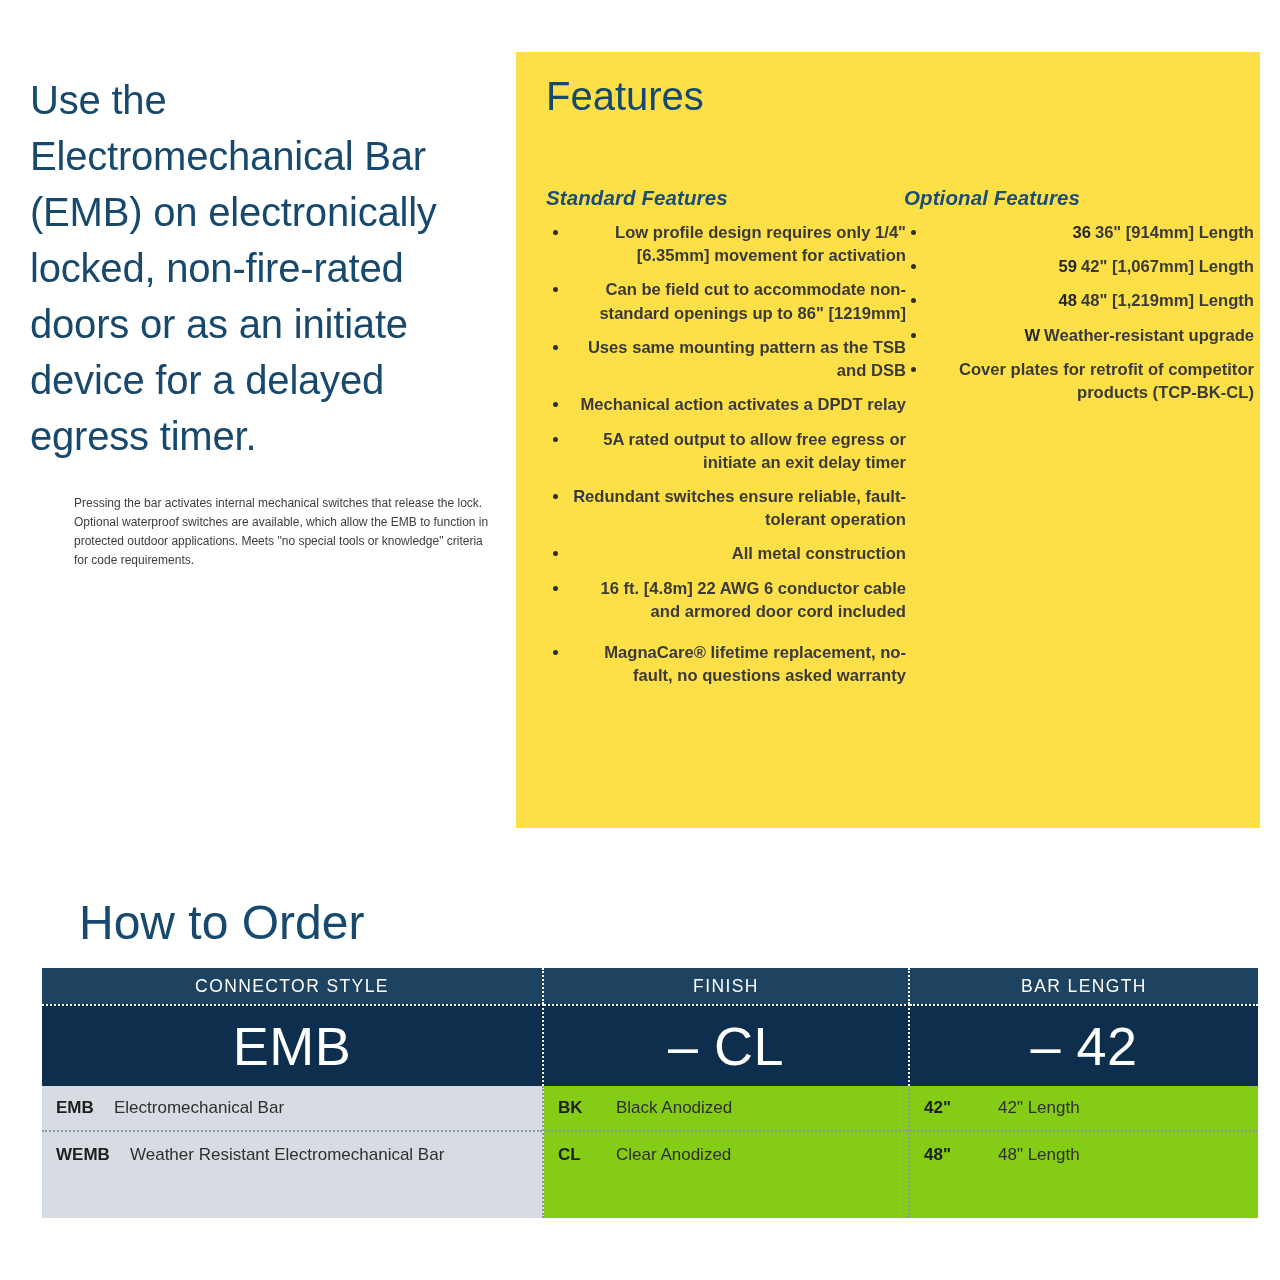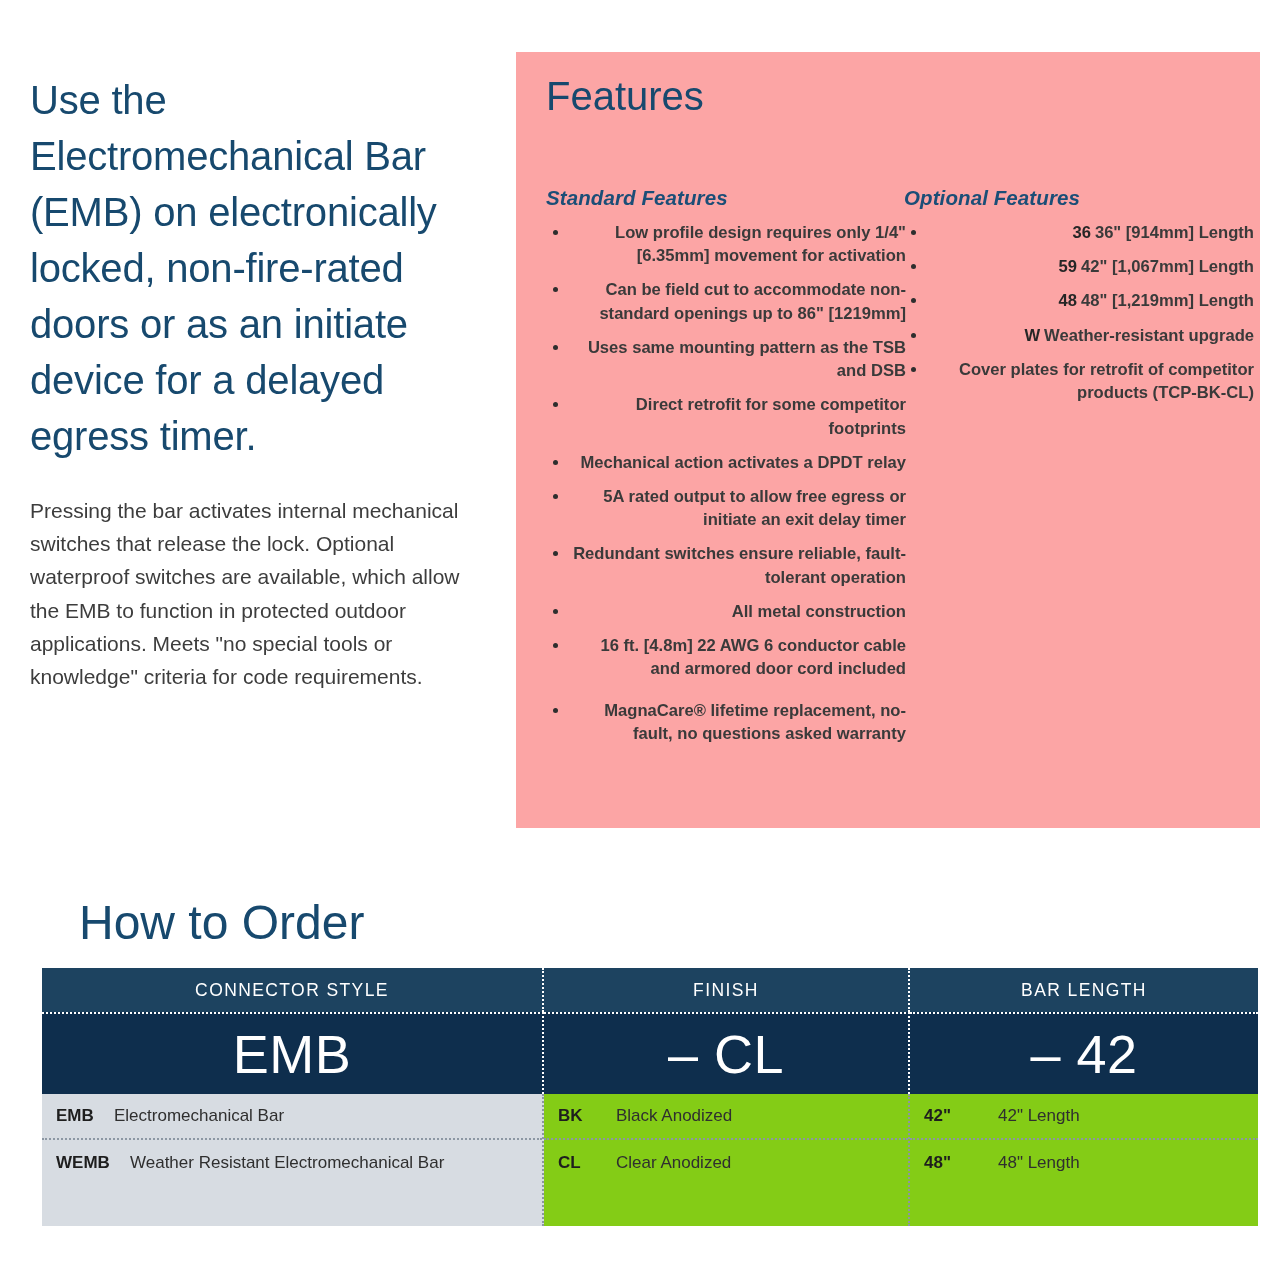--- a/index.html
+++ b/index.html
@@ -31,35 +31,36 @@
   .intro-headline {
     font-size: 40px;
     line-height: 1.40;
     color: #17496e;
     font-weight: 400;
     letter-spacing: -0.2px;
   }
 
   .intro-body {
     margin-top: 30px;
-    font-size: 21px;
+    font-size: 12px;
     line-height: 1.58;
     color: #3d3d3d;
     font-weight: 400;
     max-width: 450px;
+    margin-left: 44px;
   }
 
   
   .features-panel {
     position: absolute;
     left: 516px;
     top: 52px;
     width: 744px;
     height: 776px;
-    background: #fca5a5;
+    background: #fde047;
   }
 
   .features-title {
     position: absolute;
     left: 30px;
     top: 22px;
     font-size: 40px;
     line-height: 1.1;
     color: #17496e;
     font-weight: 400;
@@ -133,21 +134,21 @@
 
   .otrow { display: flex; width: 100%; }
 
   .col-connector { width: 502px; }
   .col-finish    { width: 366px; }
   .col-barlen    { width: 348px; }
 
   
   .hdr-cell {
     background: #1d4360;
-    height: 44px;
+    height: 36px;
     display: flex;
     align-items: center;
     justify-content: center;
     color: #ffffff;
     font-size: 17.5px;
     letter-spacing: 1.4px;
     font-weight: 400;
     border-right: 2px dotted #ffffff;
   }
   .hdr-cell:last-child { border-right: none; }
@@ -220,21 +221,20 @@
   <div class="features-panel">
 
     <div class="features-title">Features</div>
 
     <div class="feat-col standard">
       <div class="feat-subtitle">Standard Features</div>
       <ul class="feat-list">
         <li>Low profile design requires only 1/4" [6.35mm] movement for activation</li>
         <li>Can be field cut to accommodate non-standard openings up to 86" [1219mm]</li>
         <li>Uses same mounting pattern as the TSB and DSB</li>
-        <li>Direct retrofit for some competitor footprints</li>
         <li>Mechanical action activates a DPDT relay</li>
         <li>5A rated output to allow free egress or initiate an exit delay timer</li>
         <li>Redundant switches ensure reliable, fault-tolerant operation</li>
         <li>All metal construction</li>
         <li>16 ft. [4.8m] 22 AWG 6 conductor cable and armored door cord included</li>
         <li style="margin-top:18px;">MagnaCare® lifetime replacement, no-fault, no questions asked warranty</li>
       </ul>
     </div>
 
     <div class="feat-col optional">

